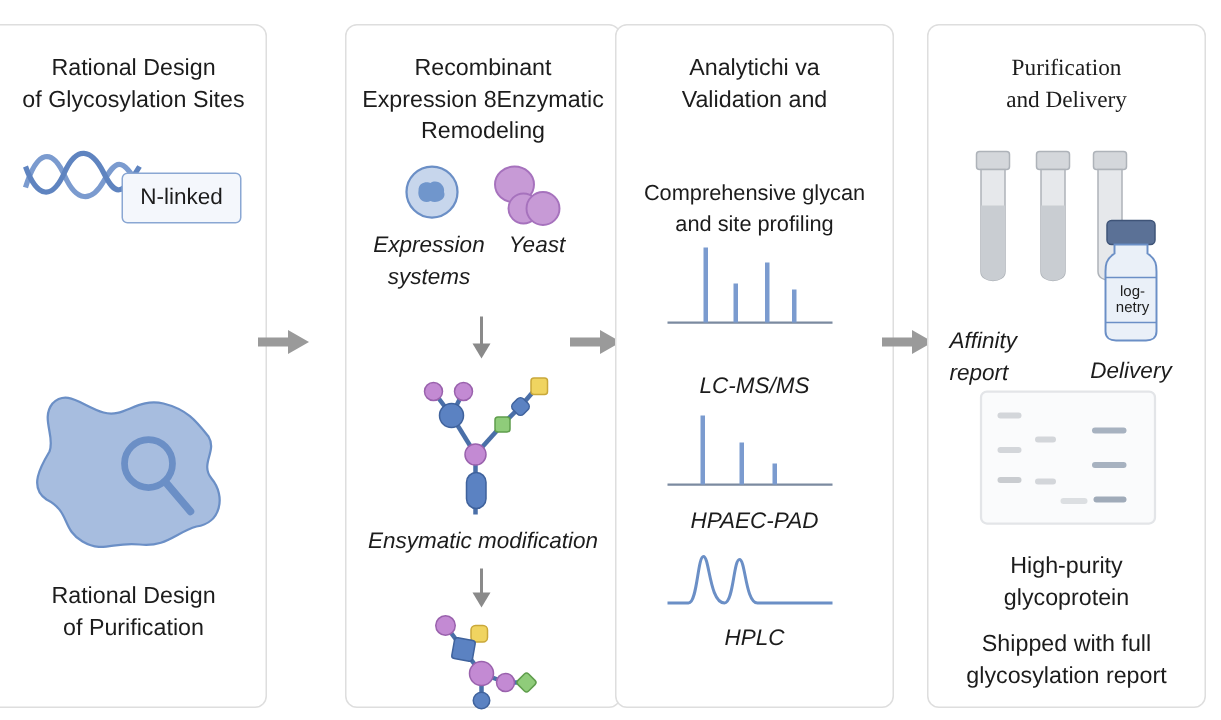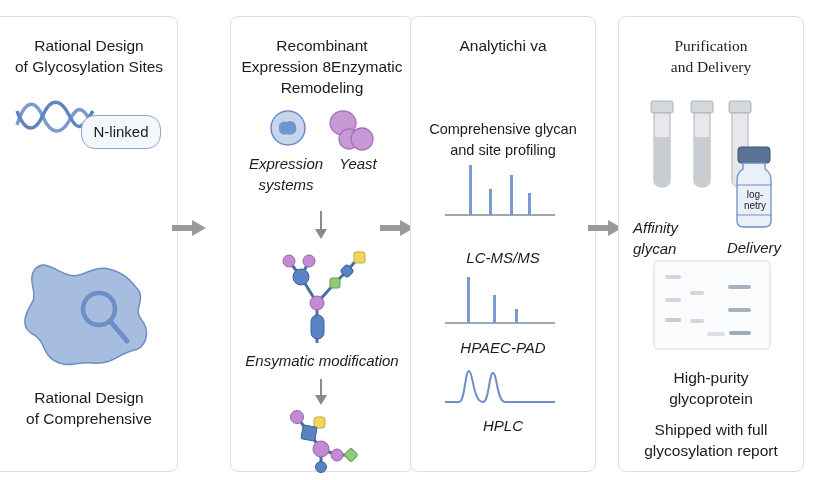--- a/index.html
+++ b/index.html
@@ -19,29 +19,29 @@
 
 <div class="panel" id="p1">
   <div class="title" style="top:18px; left:8px;">
     <div>Rational Design</div>
     <div>of Glycosylation Sites</div>
   </div>
   <svg style="left:22px; top:80px;" width="80" height="40" viewBox="0 0 80 40">
     <path d="M2 28 C10 2, 20 2, 28 20 S46 38, 54 24 S66 6, 78 28" fill="none" stroke="#7b9bcf" stroke-width="3.5"></path>
     <path d="M2 14 C10 36, 20 36, 28 18 S46 2, 54 18 S66 34, 78 14" fill="none" stroke="#5f84c0" stroke-width="3.5"></path>
   </svg>
-  <div style="position:absolute; left:88px; top:98px; width:80px; height:34px; border:1.5px solid #8aa7d3; border-radius:14px; background:#f4f7fc; font-size:15px; line-height:31px; text-align:center;">N-linked</div>
+  <div style="position:absolute; left:88px; top:98px; width:80px; height:34px; border:1.5px solid #8aa7d3; border-radius:4px; background:#f4f7fc; font-size:15px; line-height:31px; text-align:center;">N-linked</div>
   <svg style="left:28px; top:244px;" width="140" height="110" viewBox="0 0 140 110">
     <path d="M14 8 C24 -2, 34 10, 48 14 C62 18, 70 4, 88 8 C104 12, 110 20, 118 30 C124 40, 112 48, 120 58 C130 70, 126 88, 110 90 C96 94, 90 104, 72 102 C54 100, 48 108, 34 100 C20 92, 26 80, 10 72 C-2 64, 6 50, 12 40 C16 30, 6 18, 14 8 Z" fill="#a7bddf" stroke="#6b8fc6" stroke-width="1.5"></path>
     <circle cx="78" cy="48" r="16" fill="none" stroke="#6b8fc6" stroke-width="4.5"></circle>
     <line x1="89" y1="60" x2="106" y2="80" stroke="#6b8fc6" stroke-width="5" stroke-linecap="round"></line>
   </svg>
   <div class="title" style="top:370px; left:8px; font-size:15.5px;">
     <div>Rational Design</div>
-    <div>of Comprehensive</div>
+    <div>of Purification</div>
   </div>
 </div>
 
 <svg class="arrow" style="left:172px; top:220px;" width="34" height="16" viewBox="0 0 34 16">
   <rect x="0" y="5" width="22" height="6" fill="#9a9a9a"></rect>
   <polygon points="20,0 34,8 20,16" fill="#9a9a9a"></polygon>
 </svg>
 
 <div class="panel" id="p2">
   <div class="title" style="top:18px;">
@@ -115,20 +115,21 @@
 </div>
 
 <svg class="arrow" style="left:380px; top:220px;" width="34" height="16" viewBox="0 0 34 16">
   <rect x="0" y="5" width="22" height="6" fill="#9a9a9a"></rect>
   <polygon points="20,0 34,8 20,16" fill="#9a9a9a"></polygon>
 </svg>
 
 <div class="panel" id="p3">
   <div class="title" style="top:18px;">
     <div>Analytichi va</div>
+    <div>Validation and</div>
   </div>
   <div class="title" style="top:102px; font-size:14.5px;">
     <div>Comprehensive glycan</div>
     <div>and site profiling</div>
   </div>
   <svg style="left:34px; top:148px;" width="112" height="52" viewBox="0 0 112 52">
     <line x1="0" y1="50" x2="110" y2="50" stroke="#7b8aa0" stroke-width="1.5"></line>
     <rect x="24" y="0" width="3" height="50" fill="#7b9bcf"></rect>
     <rect x="44" y="24" width="3" height="26" fill="#7b9bcf"></rect>
     <rect x="65" y="10" width="3" height="40" fill="#7b9bcf"></rect>
@@ -179,21 +180,21 @@
     <path d="M8 18 L8 24 C2 28, 2 32, 2 36 L2 76 C2 80, 5 82, 9 82 L29 82 C33 82, 36 80, 36 76 L36 36 C36 32, 36 28, 30 24 L30 18 Z" fill="#eaf0f8" stroke="#6b8fc6" stroke-width="1.3"></path>
     <line x1="2" y1="40" x2="36" y2="40" stroke="#6b8fc6" stroke-width="1"></line>
     <line x1="2" y1="70" x2="36" y2="70" stroke="#6b8fc6" stroke-width="1"></line>
   </svg>
   <div style="position:absolute; left:118px; top:172px; width:36px; text-align:center; font-size:10px; line-height:11px;">
     <div>log-</div>
     <div>netry</div>
   </div>
   <div class="txt" style="left:14px; top:200px; text-align:left;">
     <div>Affinity</div>
-    <div>glycan</div>
+    <div>report</div>
   </div>
   <div class="txt" style="left:100px; top:220px; width:70px;">Delivery</div>
 
   <svg style="left:34px; top:243px;" width="118" height="90" viewBox="0 0 118 90">
     <rect x="1" y="1" width="116" height="88" rx="4" fill="#fafbfc" stroke="#e3e5e8" stroke-width="1.5"></rect>
     <g stroke-linecap="round" stroke-width="4">
       <line x1="14" y1="17" x2="26" y2="17" stroke="#d3d6da"></line>
       <line x1="14" y1="40" x2="26" y2="40" stroke="#d3d6da"></line>
       <line x1="14" y1="60" x2="26" y2="60" stroke="#c9ccd0"></line>
       <line x1="39" y1="33" x2="49" y2="33" stroke="#d3d6da"></line>

